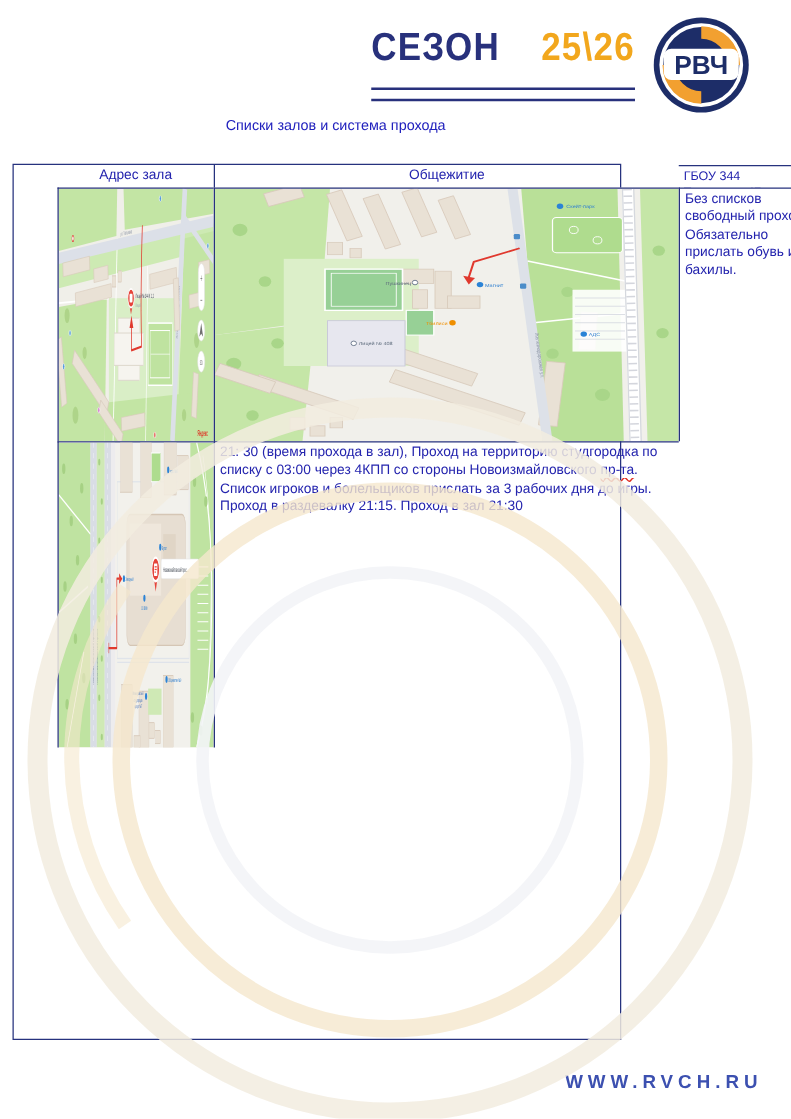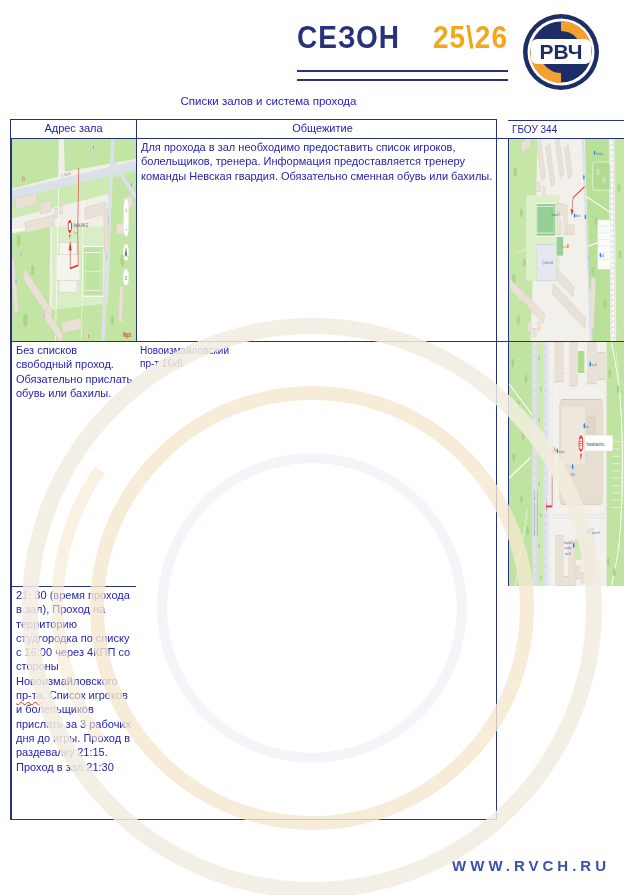--- a/index.html
+++ b/index.html
@@ -19,24 +19,24 @@
   .season-row{position:absolute;left:297px;top:22px;width:211px;display:flex;
     justify-content:space-between;align-items:flex-start;z-index:10;}
   .season-word{font-size:28px;font-weight:bold;color:#28317c;letter-spacing:1px;transform:scaleY(1.12);}
   .season-years{font-size:28px;font-weight:bold;color:var(--gold);letter-spacing:1px;transform:scaleY(1.12);}
   .hline{position:absolute;left:297px;width:211px;height:2px;background:#28317c;z-index:10;}
   .hline.l1{top:70px;} .hline.l2{top:79px;}
   .logo{position:absolute;left:521px;top:12px;width:80px;height:80px;z-index:10;}
   .subtitle{position:absolute;left:0;top:95px;width:537px;text-align:center;
     font-size:11.5px;color:#2121bd;z-index:10;}
   
-  .tbl{position:absolute;left:10px;top:119px;width:487px;z-index:10;
+  .tbl{position:absolute;left:10px;top:131px;width:487px;z-index:10;
     display:grid;grid-template-columns:125px 372px 116px;
     grid-template-rows:18px 203px 245px 233px;
-    border:1.6px solid var(--navy);box-sizing:border-box;background:transparent;}
+    border:1.6px solid var(--navy);box-sizing:border-box;background:transparent;padding-left:35px;}
   .cell{box-sizing:border-box;border-left:1.3px solid var(--navy);border-top:1.3px solid var(--navy);overflow:hidden;}
   .cell.nl{border-left:none;}
   .cell.nt{border-top:none;}
   .hcell{font-size:11px;color:var(--txt);text-align:center;padding-top:2px;}
   .addr{font-size:10px;color:var(--txt);line-height:1.32;padding:2px 3px 0 4px;white-space:pre-line;}
   .notes{font-size:11px;color:var(--txt);line-height:1.3;padding:1px 2px 0 4px;white-space:pre-line;}
   .mapcell{padding:0;background:#f1f0eb;}
   .mapcell svg{display:block;width:100%;height:100%;}
   .sq{text-decoration-line:underline;text-decoration-style:wavy;
     text-decoration-color:#e02b20;text-decoration-thickness:1px;text-underline-offset:2px;}
@@ -151,21 +151,20 @@
         <text x="341.5" y="75" text-anchor="middle" font-size="9" fill="#6e6e6e" class="mtext">+</text>
         <text x="341.5" y="93" text-anchor="middle" font-size="9" fill="#6e6e6e" class="mtext">−</text>
         <circle cx="341" cy="114" r="8.5" fill="#ffffff" stroke="#e0e0e0" stroke-width="0.6"></circle>
         <polygon points="341,108 345.5,119 341,116.5 336.5,119" fill="#707070"></polygon>
         <circle cx="341" cy="139" r="8.5" fill="#ffffff" stroke="#e0e0e0" stroke-width="0.6"></circle>
         <text x="341" y="141.5" text-anchor="middle" font-size="5.5" fill="#707070" class="mtext">3D</text>
       </g>
       <text x="332" y="199" font-size="7" font-weight="bold" fill="#dd3b2a" class="mtext">Яндекс</text>
     </svg>
   </div>
-  <div class="cell notes">Для прохода в зал необходимо предоставить список игроков, болельщиков, тренера. Информация предоставляется тренеру команды Невская гвардия. Обязательно сменная обувь или бахилы.</div>
 
   <div class="cell mapcell">
     <svg viewBox="0 0 371 245" preserveAspectRatio="none">
       <rect x="0" y="0" width="371" height="245" fill="#f1f0eb"></rect>
 
       <polygon points="0,0 92,0 84,128 0,142" fill="#c5e6a7"></polygon>
       <polygon points="0,142 80,130 70,245 0,245" fill="#c5e6a7"></polygon>
       <rect x="55" y="68" width="108" height="104" fill="#dcefc9"></rect>
       <polygon points="245,0 322,0 327,245 262,245" fill="#b9e098"></polygon>
       <polygon points="340,0 371,0 371,245 346,245" fill="#c5e6a7"></polygon>
@@ -247,22 +246,20 @@
       <text x="186" y="132" text-anchor="end" font-size="4.4" fill="#ef8f00" class="mtext">Тбилиси</text>
       <circle cx="190" cy="130" r="2.6" fill="#ef8f00"></circle>
       <circle cx="111" cy="150" r="2.2" fill="#ffffff" stroke="#68768a" stroke-width="0.8"></circle>
       <text x="115" y="152" font-size="4.4" fill="#5d6b7c" class="mtext">Лицей № 408</text>
       <circle cx="295" cy="141" r="2.6" fill="#2b83d6"></circle>
       <text x="299" y="143" font-size="4.4" fill="#2f7fd0" class="mtext">АДС</text>
     </svg>
   </div>
   <div class="cell notes">Без списков свободный проход. Обязательно прислать обувь или бахилы.</div>
 
-  <div class="cell nl addr">Новоизмайловский
-пр-т 16к6</div>
   <div class="cell mapcell">
     <svg viewBox="0 0 371 233" preserveAspectRatio="none">
       <rect x="0" y="0" width="371" height="233" fill="#f2f1ec"></rect>
 
       <rect x="0" y="0" width="76" height="233" fill="#bfe3a1"></rect>
       <g fill="#a6d184">
         <circle cx="12" cy="20" r="4"></circle>
           <circle cx="30" cy="60" r="4"></circle>
           <circle cx="15" cy="110" r="4"></circle>
         <circle cx="40" cy="150" r="4"></circle>
@@ -363,21 +360,21 @@
         <circle cx="232" cy="97" r="9" fill="#e5443a" stroke="#ffffff" stroke-width="1.8"></circle>
         <rect x="228" y="92.5" width="8" height="9.5" rx="1" fill="#ffffff"></rect>
         <rect x="229.5" y="94.5" width="5" height="1" fill="#e5443a"></rect>
         <rect x="229.5" y="96.5" width="5" height="1" fill="#e5443a"></rect>
         <rect x="229.5" y="98.5" width="3" height="1" fill="#e5443a"></rect>
       </g>
       <rect x="245" y="89" width="90" height="15" rx="2.5" fill="#ffffff" stroke="#e2e2e2" stroke-width="0.6"></rect>
       <text x="250" y="99" font-size="5" fill="#333a45" class="mtext">Новоизмайловский прос...</text>
     </svg>
   </div>
-  <div class="cell notes"><span>21: 30 (время прохода в зал), Проход на территорию студгородка по списку с 16:00 через 4КПП со стороны Новоизмайловского </span><span class="sq">пр-та</span><span>. Список игроков и болельщиков прислать за 3 рабочих дня до игры. Проход в раздевалку 21:15. Проход в зал 21:30</span></div>
+  <div class="cell notes"><span>21: 30 (время прохода в зал), Проход на территорию студгородка по списку с 03:00 через 4КПП со стороны Новоизмайловского </span><span class="sq">пр-та</span><span>. Список игроков и болельщиков прислать за 3 рабочих дня до игры. Проход в раздевалку 21:15. Проход в зал 21:30</span></div>
 </div>
 
 <svg class="watermark" viewBox="0 0 633 895">
   <circle cx="312" cy="608" r="282" fill="none" stroke="#f2ecdf" stroke-width="16" opacity="0.85"></circle>
   <circle cx="312" cy="608" r="215" fill="none" stroke="#f5e7cd" stroke-width="14" opacity="0.8"></circle>
   <circle cx="312" cy="608" r="150" fill="none" stroke="#f3f4f7" stroke-width="10" opacity="0.9"></circle>
   <path d="M100,740 A235,235 0 0 1 100,470" fill="none" stroke="#f5e7cd" stroke-width="12" opacity="0.6"></path>
 </svg>
 
 <div class="footer">WWW.RVCH.RU</div>

